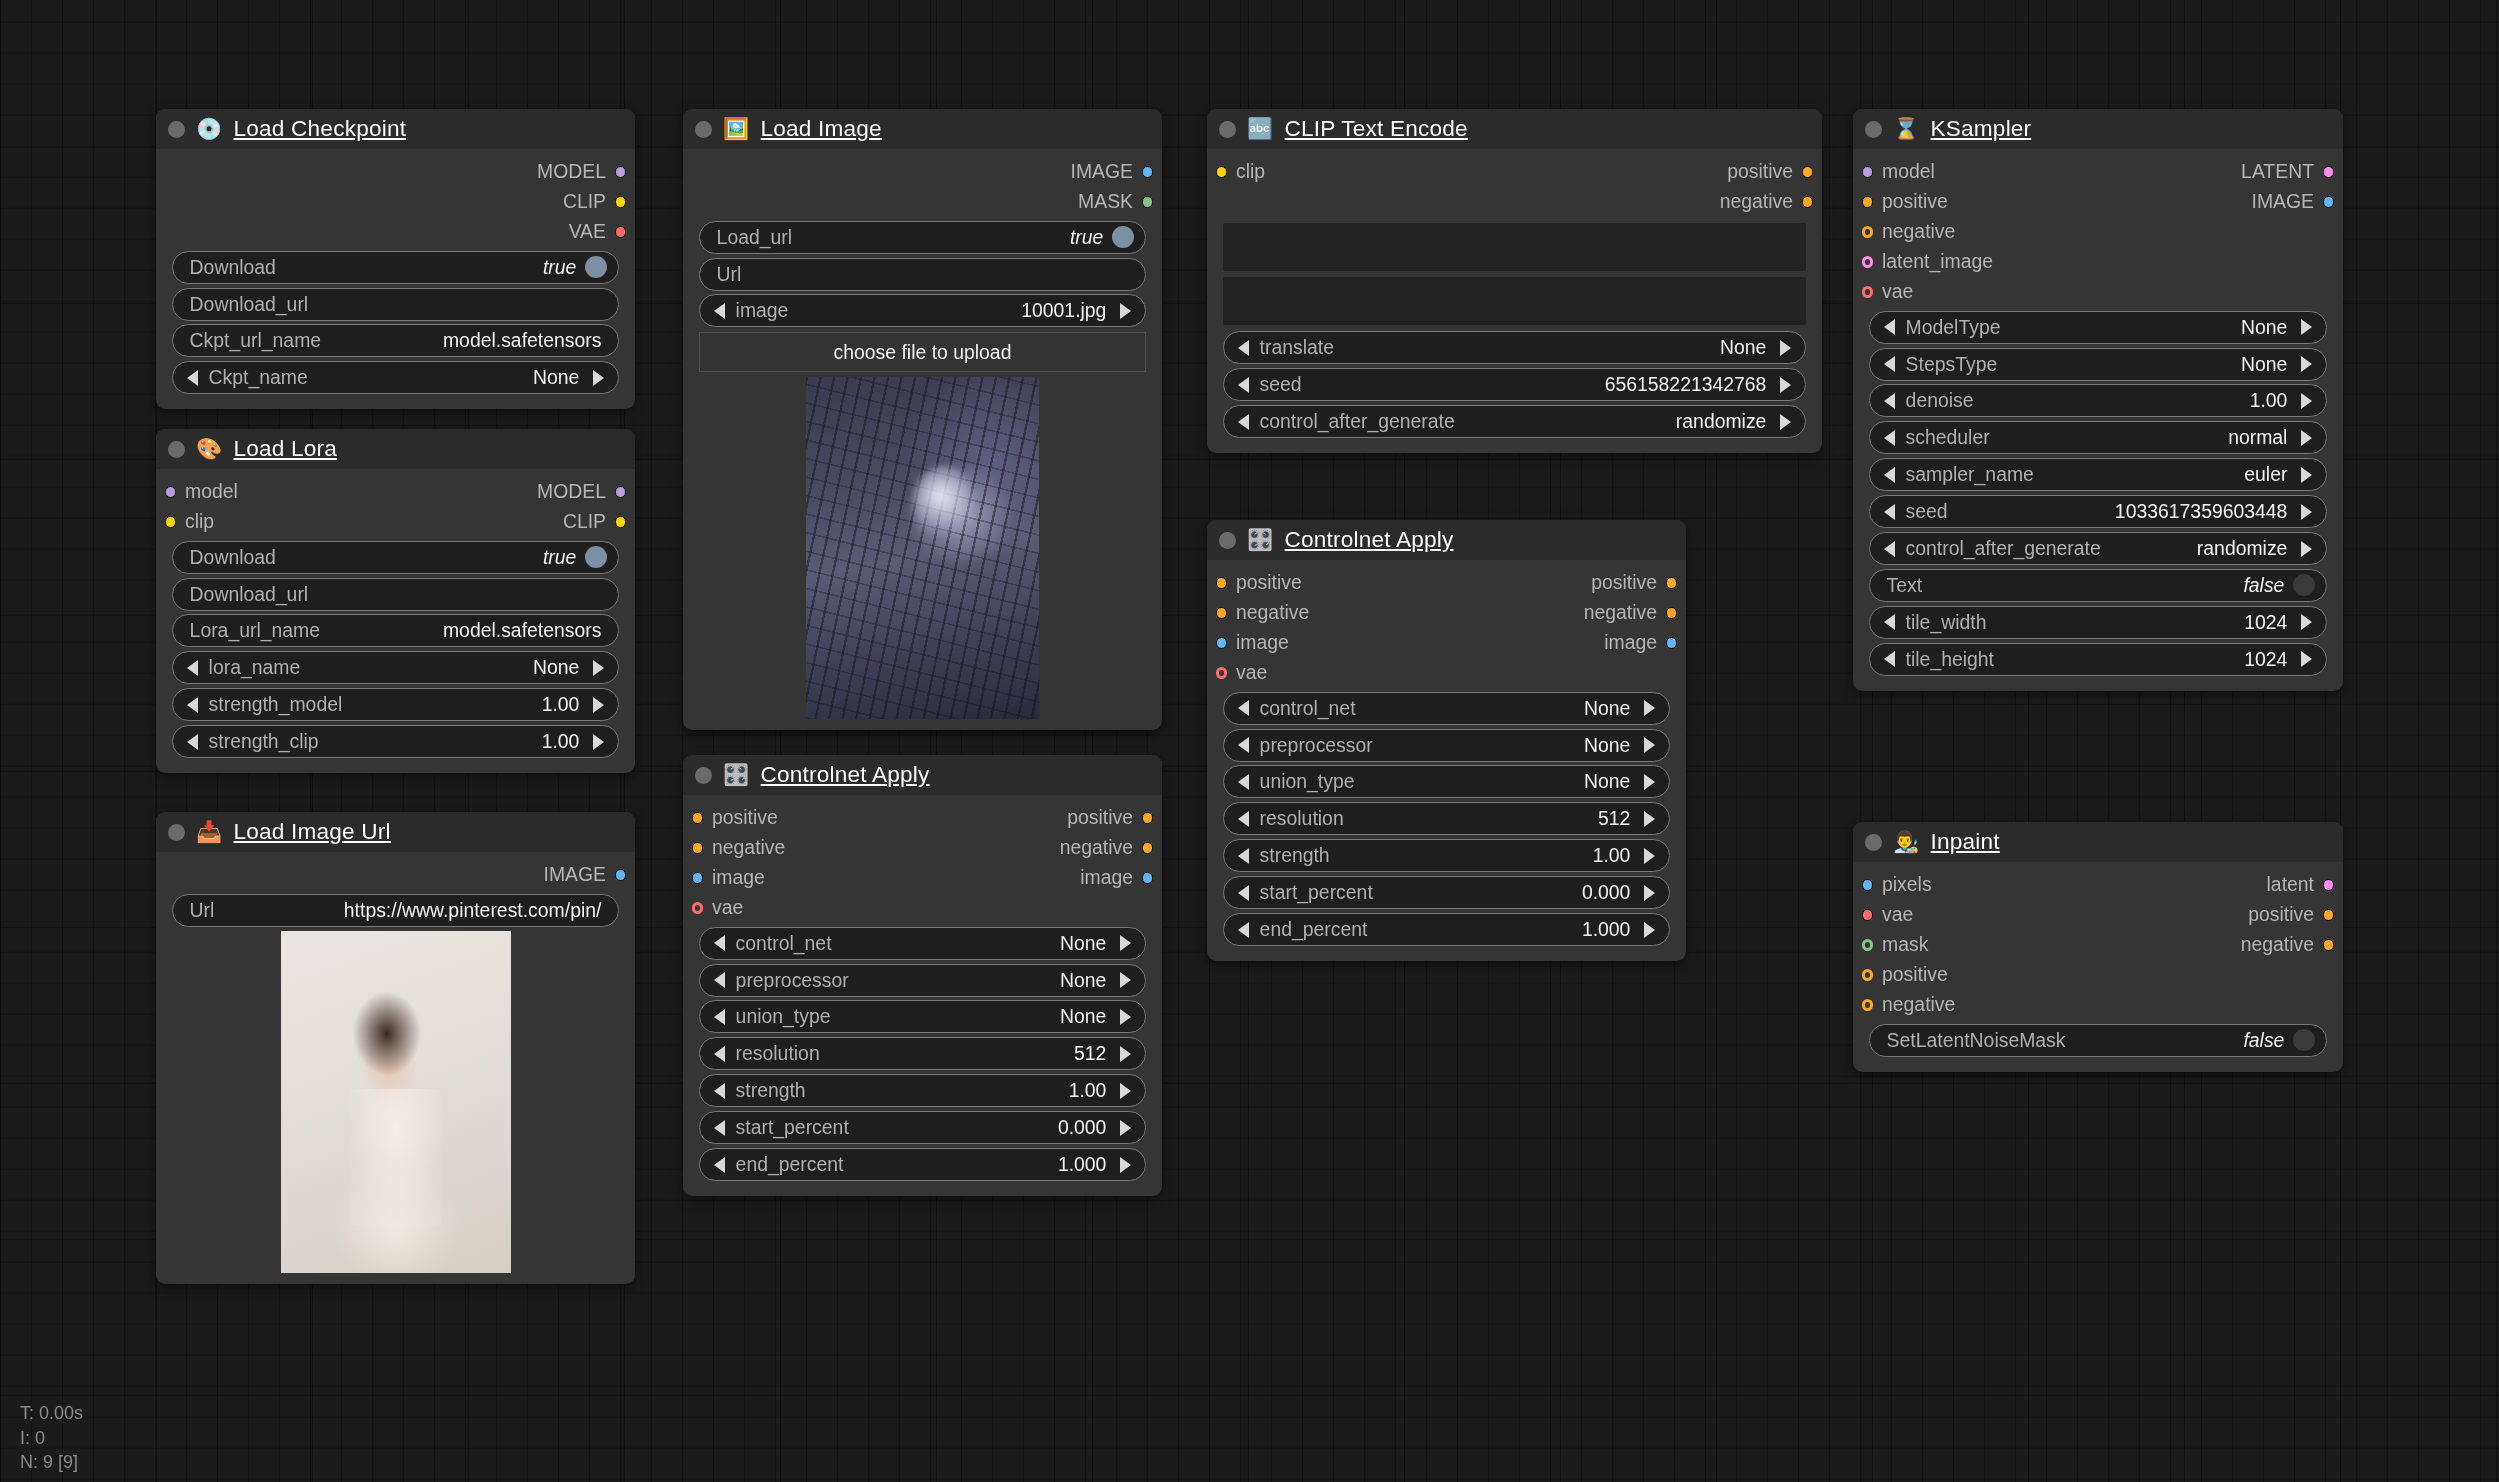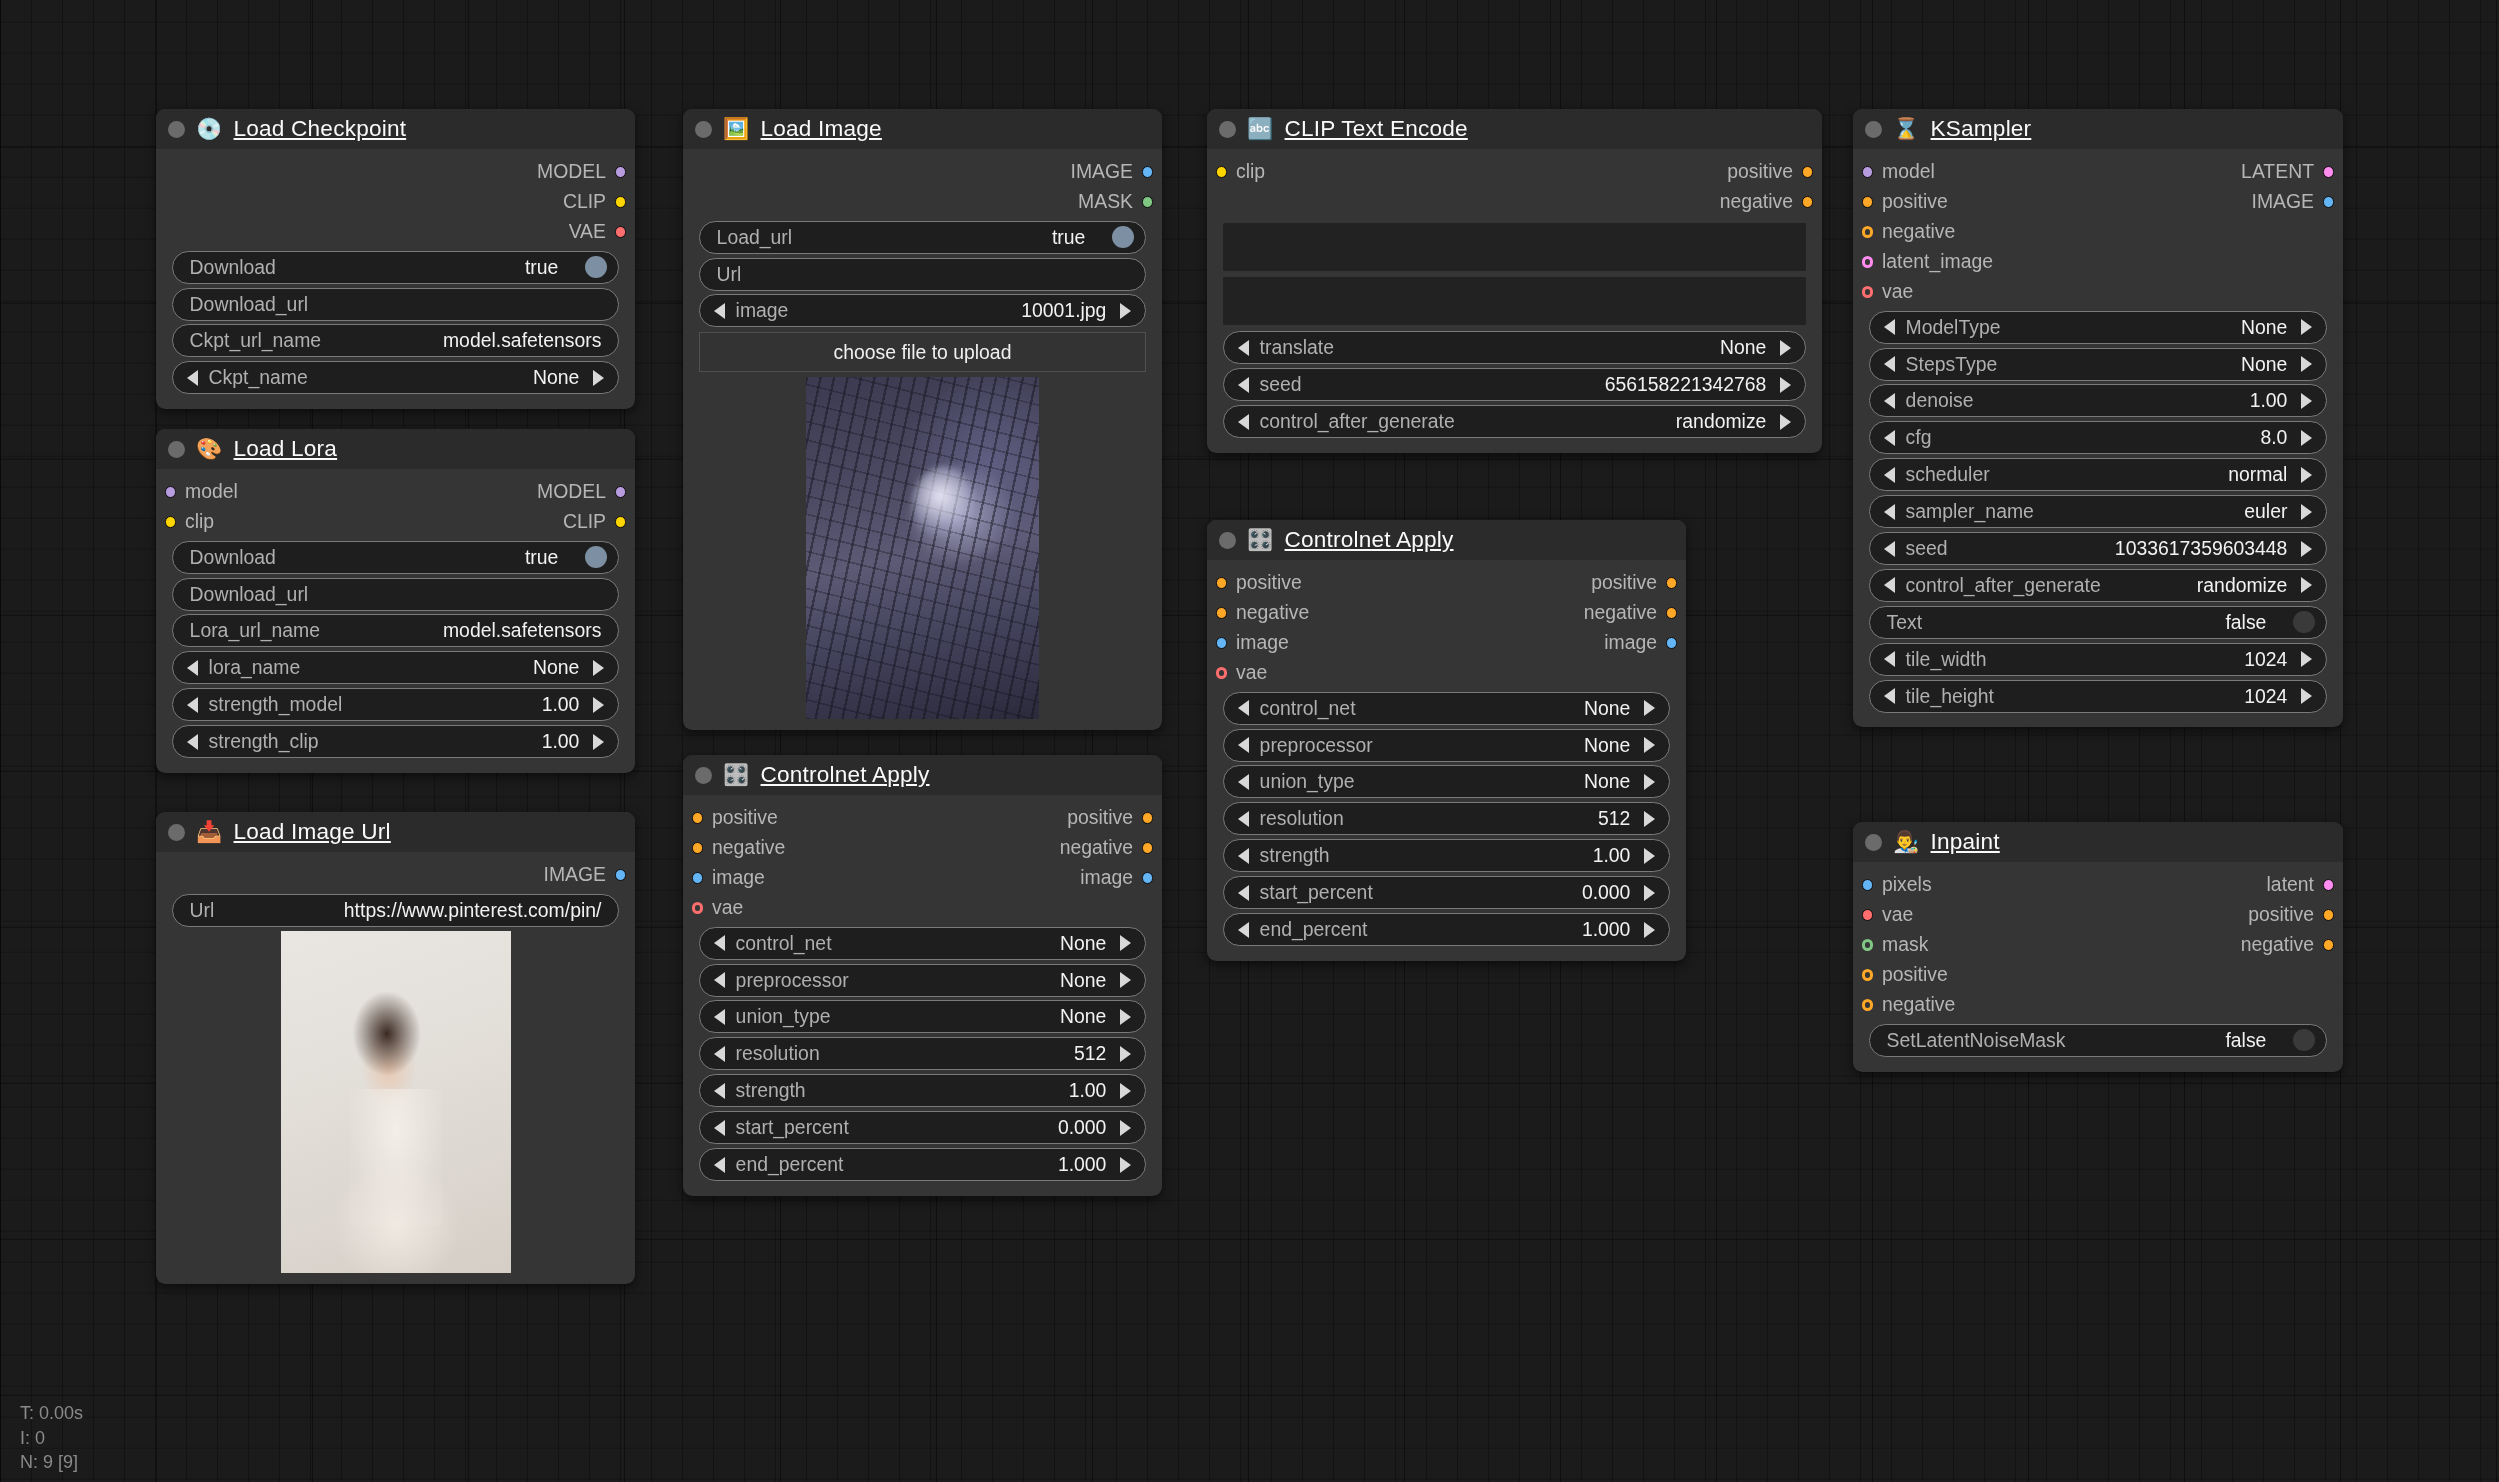--- a/index.html
+++ b/index.html
@@ -75,21 +75,21 @@
     box-sizing:border-box;
   }
   .wrow .wlabel{
     color:#b0b0b0;font-size:19.4px;position:absolute;left:17px;white-space:nowrap;
   }
   .wrow.arrows .wlabel{left:36px;}
   .wrow .wvalue{
     color:#f2f2f2;font-size:19.4px;position:absolute;right:17px;white-space:nowrap;
   }
   .wrow.arrows .wvalue{right:39px;}
-  .wrow.toggle .wvalue{right:60px;}
+  .wrow.toggle .wvalue{right:42px;font-style:italic;}
   .arrow{
     position:absolute;width:0;height:0;
     border-top:8.6px solid transparent;border-bottom:8.6px solid transparent;
   }
   .arrow.left{left:14px;border-right:11.7px solid #d8d8d8;}
   .arrow.right{right:14px;border-left:11.7px solid #d8d8d8;}
   .tgl{
     position:absolute;right:11px;width:22px;height:22px;border-radius:50%;
     background:#7d8fa3;
   }
@@ -526,26 +526,20 @@
         </div>
         <div class="wrow arrows">
           <span class="arrow left"></span>
           <span class="arrow right"></span>
           <span class="wlabel">denoise</span>
           <span class="wvalue">1.00</span>
         </div>
         <div class="wrow arrows">
           <span class="arrow left"></span>
           <span class="arrow right"></span>
-          <span class="wlabel">cfg</span>
-          <span class="wvalue">8.0</span>
-        </div>
-        <div class="wrow arrows">
-          <span class="arrow left"></span>
-          <span class="arrow right"></span>
           <span class="wlabel">scheduler</span>
           <span class="wvalue">normal</span>
         </div>
         <div class="wrow arrows">
           <span class="arrow left"></span>
           <span class="arrow right"></span>
           <span class="wlabel">sampler_name</span>
           <span class="wvalue">euler</span>
         </div>
         <div class="wrow arrows">

